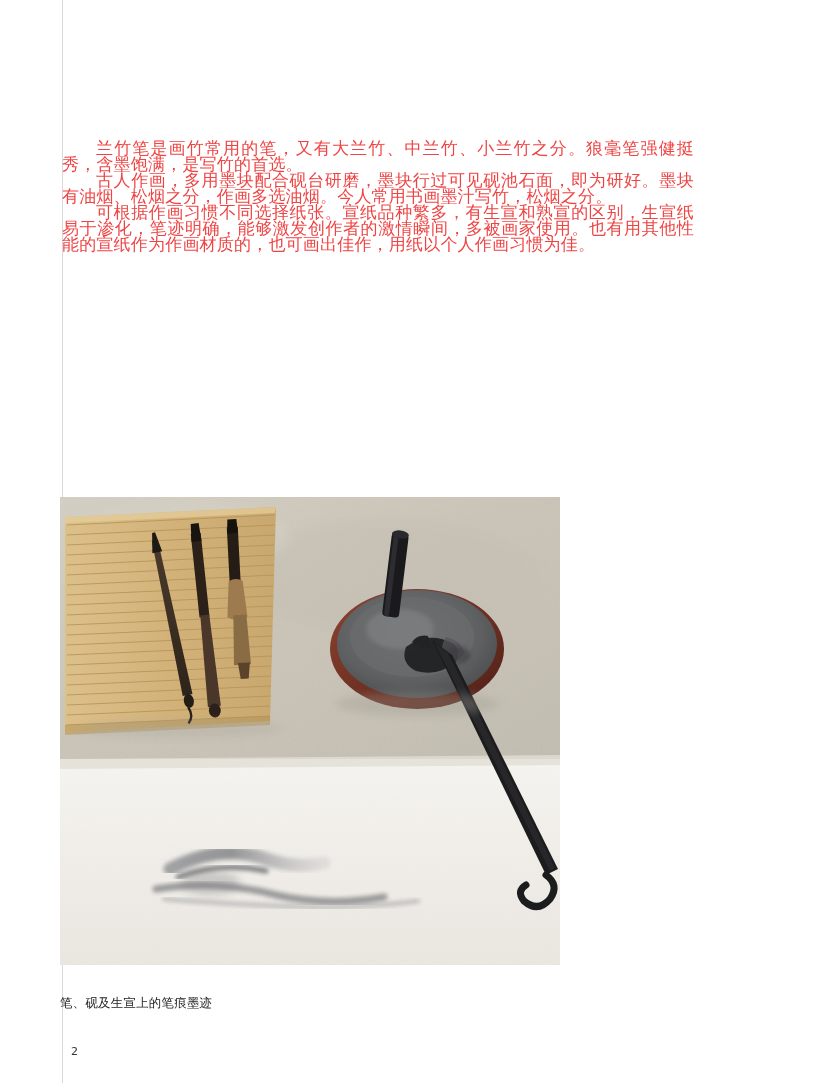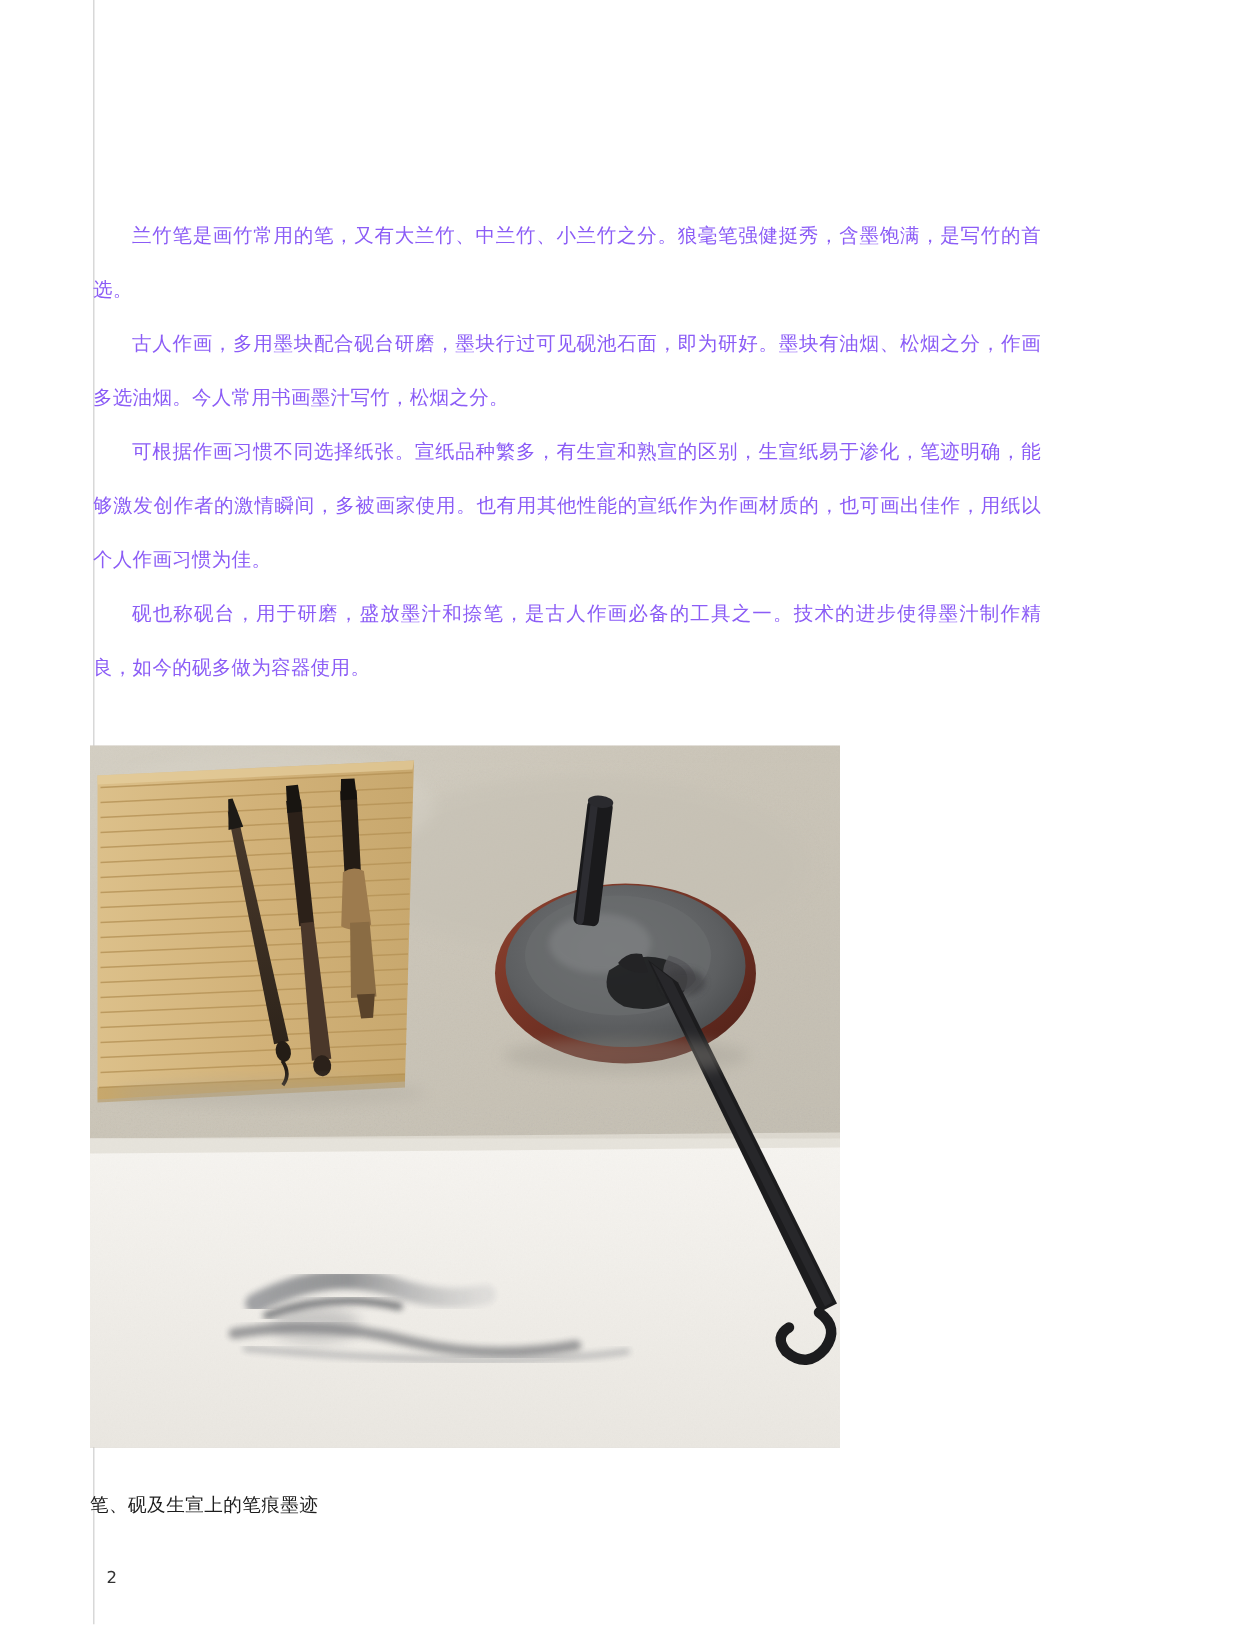--- a/index.html
+++ b/index.html
@@ -31,28 +31,28 @@
     height: 1083px;
     background: #d8d8d8;
   }
   .text-block {
     position: absolute;
     left: 62px;
     top: 140px;
     width: 632px;
   }
   .para {
-    font-size: 13px;
-    line-height: 36px;
+    font-size: 17px;
+    line-height: 16px;
     text-align: justify;
     text-justify: inter-ideograph;
     text-indent: 2em;
     margin: 0 0 0 0;
     letter-spacing: 0.2px;
-    color: #8b5cf6;
+    color: #ef4444;
   }
   .figure {
     position: absolute;
     left: 60px;
     top: 497px;
     width: 500px;
     height: 468px;
     overflow: hidden;
     background: #cfcabf;
   }
@@ -78,21 +78,20 @@
 <body>
 
 <div class="page">
 
   <div class="left-rule"></div>
 
   <div class="text-block">
     <p class="para">兰竹笔是画竹常用的笔，又有大兰竹、中兰竹、小兰竹之分。狼毫笔强健挺秀，含墨饱满，是写竹的首选。</p>
     <p class="para">古人作画，多用墨块配合砚台研磨，墨块行过可见砚池石面，即为研好。墨块有油烟、松烟之分，作画多选油烟。今人常用书画墨汁写竹，松烟之分。</p>
     <p class="para">可根据作画习惯不同选择纸张。宣纸品种繁多，有生宣和熟宣的区别，生宣纸易于渗化，笔迹明确，能够激发创作者的激情瞬间，多被画家使用。也有用其他性能的宣纸作为作画材质的，也可画出佳作，用纸以个人作画习惯为佳。</p>
-    <p class="para">砚也称砚台，用于研磨，盛放墨汁和捺笔，是古人作画必备的工具之一。技术的进步使得墨汁制作精良，如今的砚多做为容器使用。</p>
   </div>
 
   <div class="figure">
     <svg class="fig-svg" width="500" height="468" viewBox="0 0 500 468" xmlns="http://www.w3.org/2000/svg">
       <defs>
         <linearGradient id="stoneGrad" x1="0" y1="0" x2="1" y2="1">
           <stop offset="0%" stop-color="#d4cfc3"></stop>
           <stop offset="45%" stop-color="#cbc5b8"></stop>
           <stop offset="100%" stop-color="#c2bdb1"></stop>
         </linearGradient>

